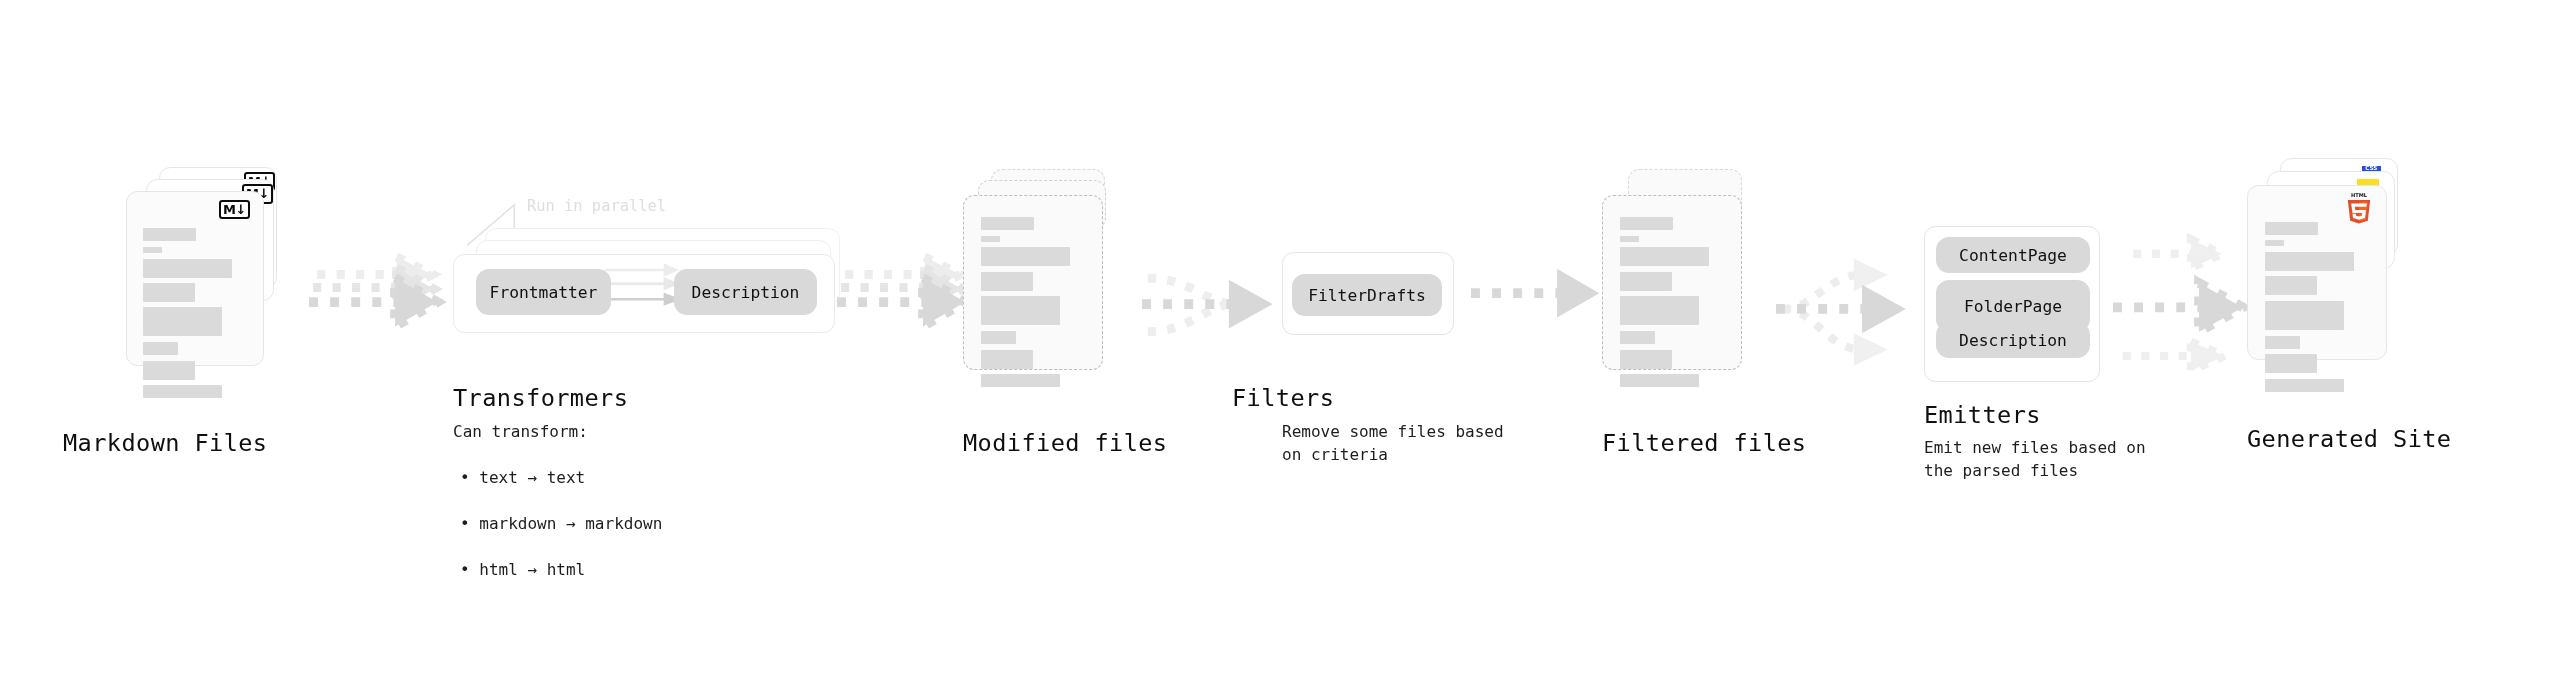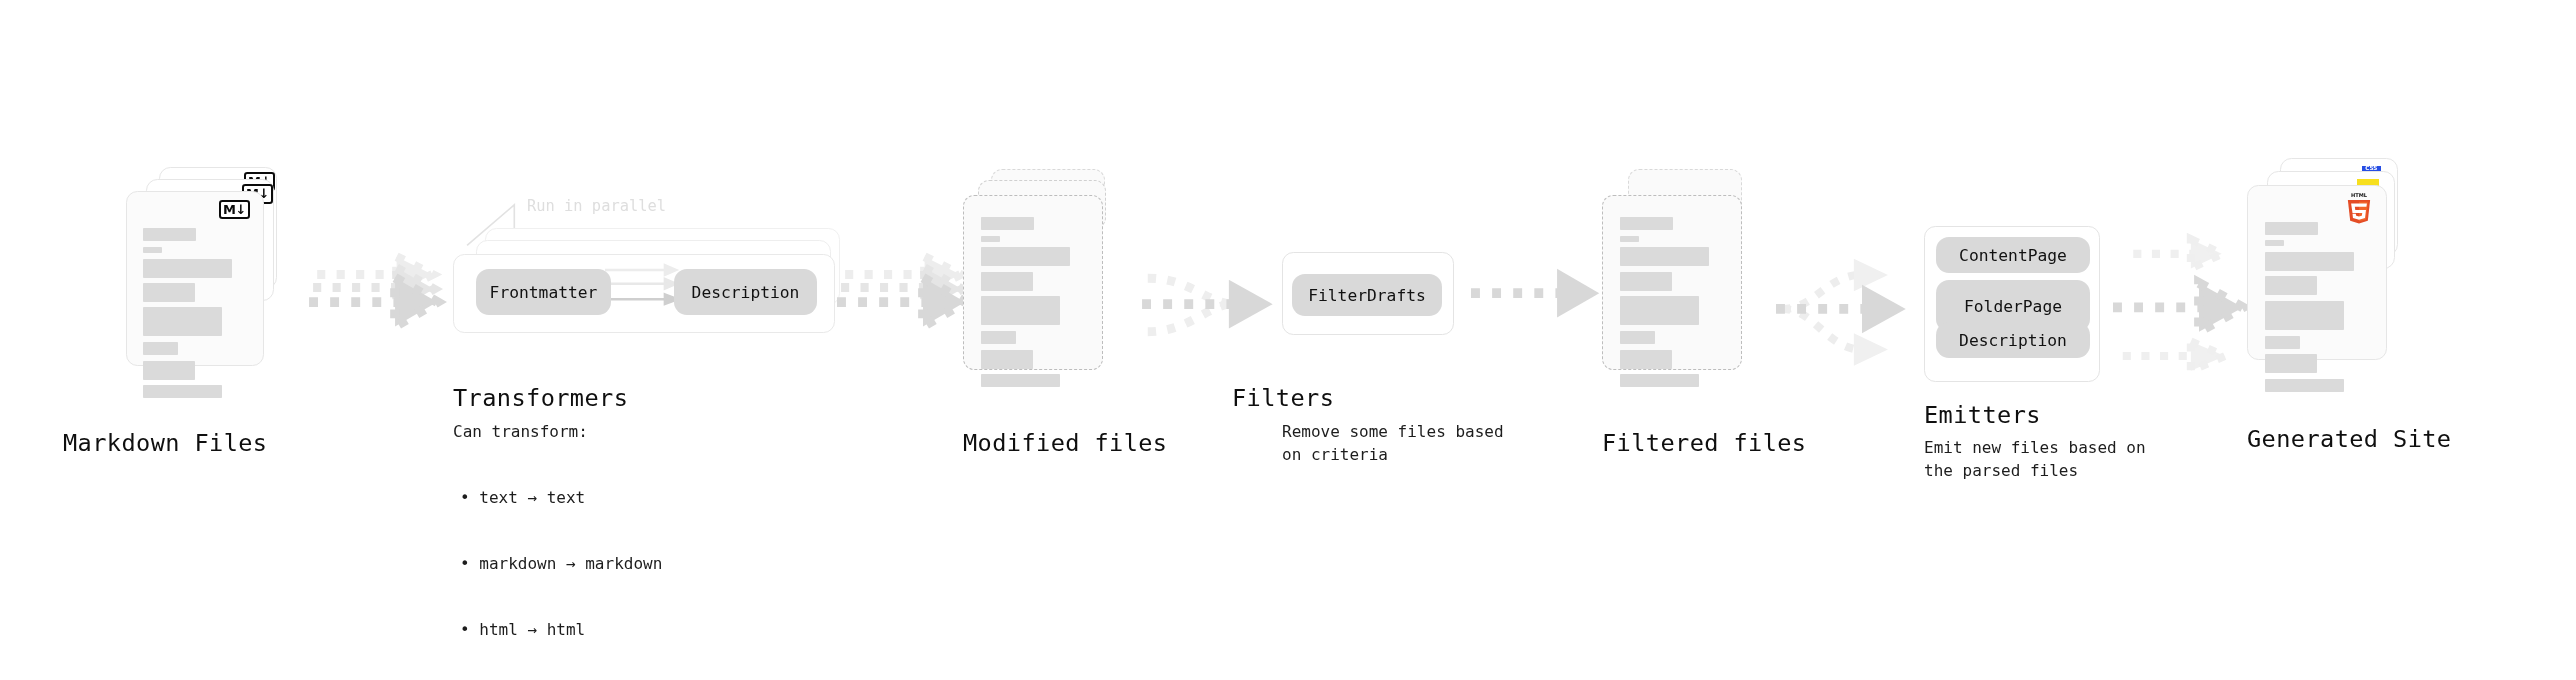--- a/index.html
+++ b/index.html
@@ -101,21 +101,21 @@
   }
   .run-parallel {
     position: absolute;
     font-family: "DejaVu Sans Mono", "Liberation Mono", monospace;
     font-size: 15.4px;
     color: #dedede;
     white-space: nowrap;
   }
   svg { position: absolute; overflow: visible; }
   .bullets { margin: 0; padding: 0; list-style: none; }
-  .bullets li { white-space: nowrap; margin-top: 20px; }
+  .bullets li { white-space: nowrap; }
 </style>
 </head>
 <body>
 
 <div id="canvas">
 
   <div class="doc-stack" style="left:126px; top:167px; width:203px; height:244px;">
 
     <div class="doc-card ghost" style="left:32.5px; top:0px; width:118px; height:122px;"></div>
     <div class="md-badge" style="left:118px; top:4.9px; opacity:1;">M↓</div>

